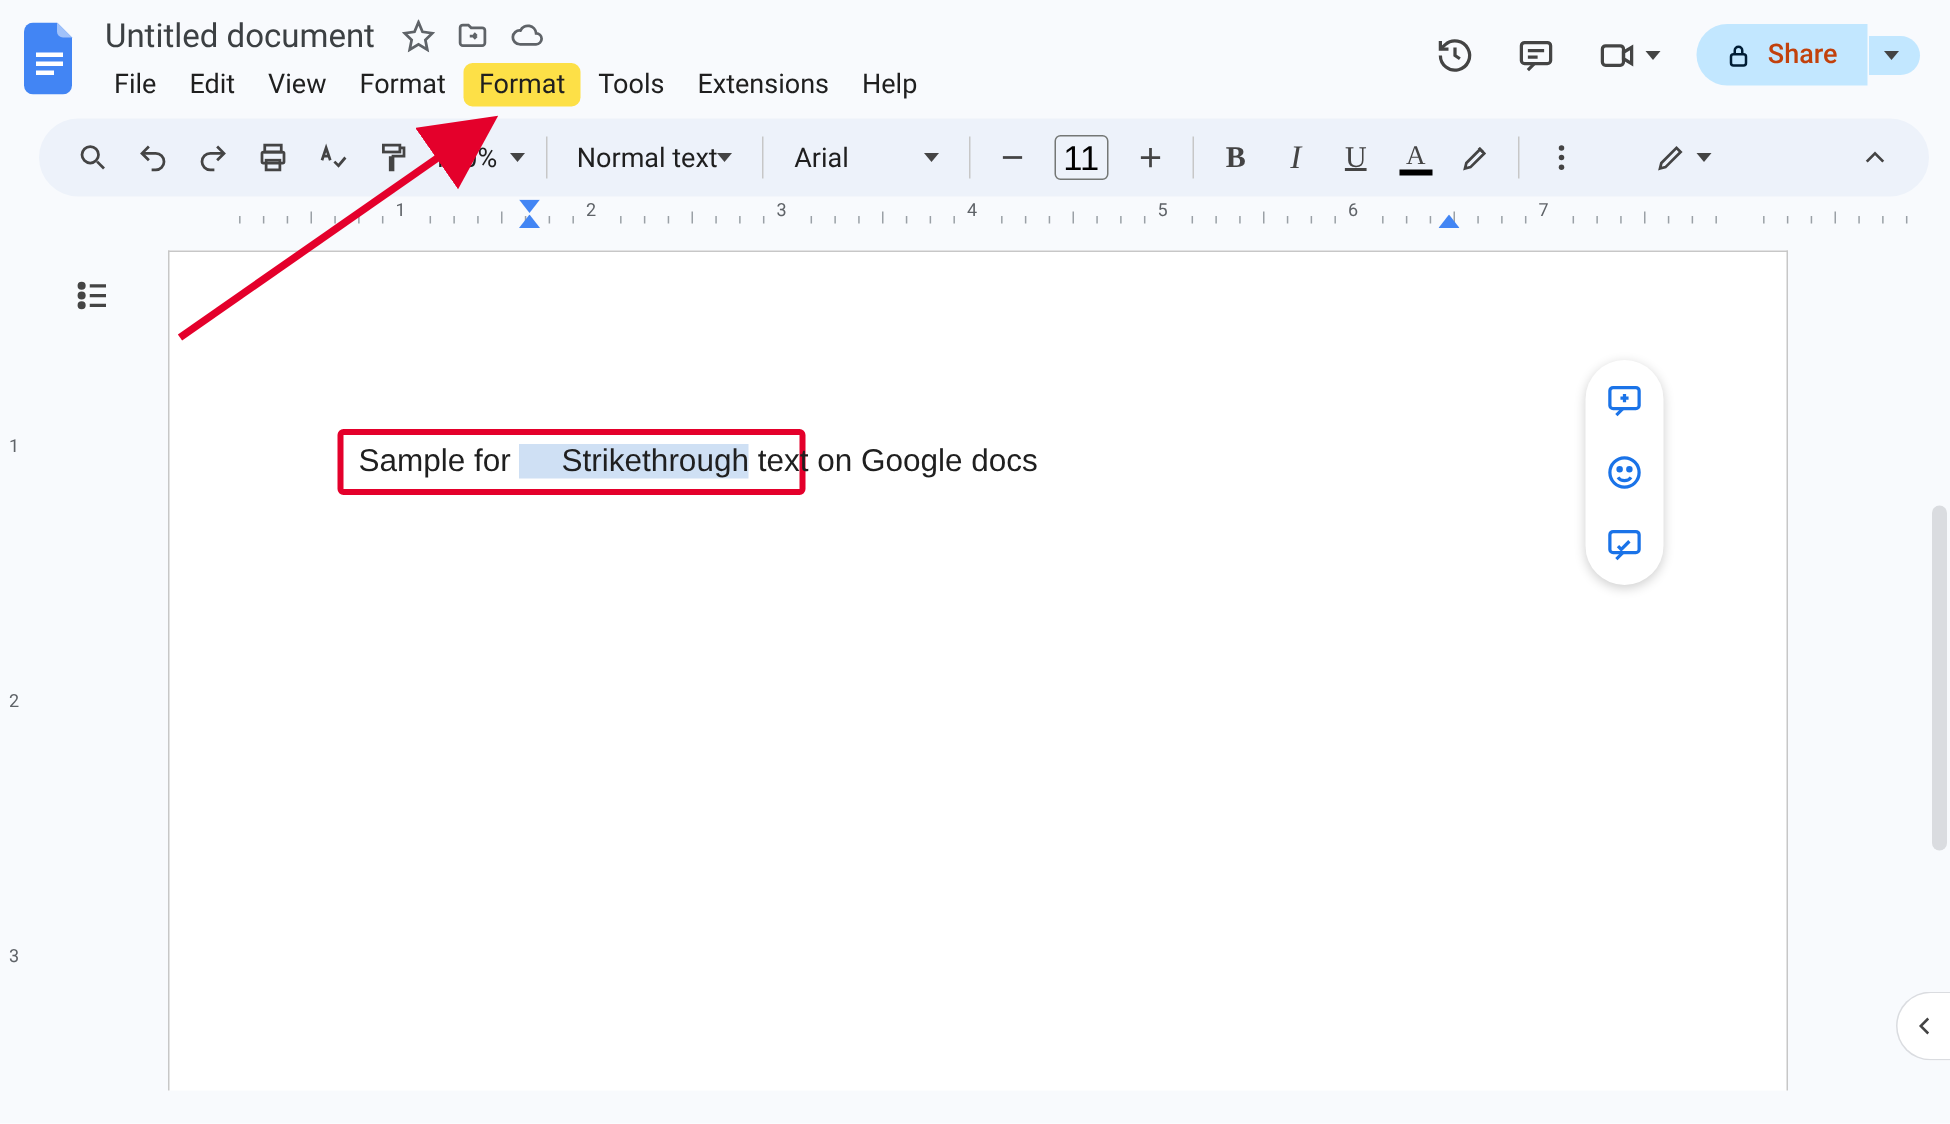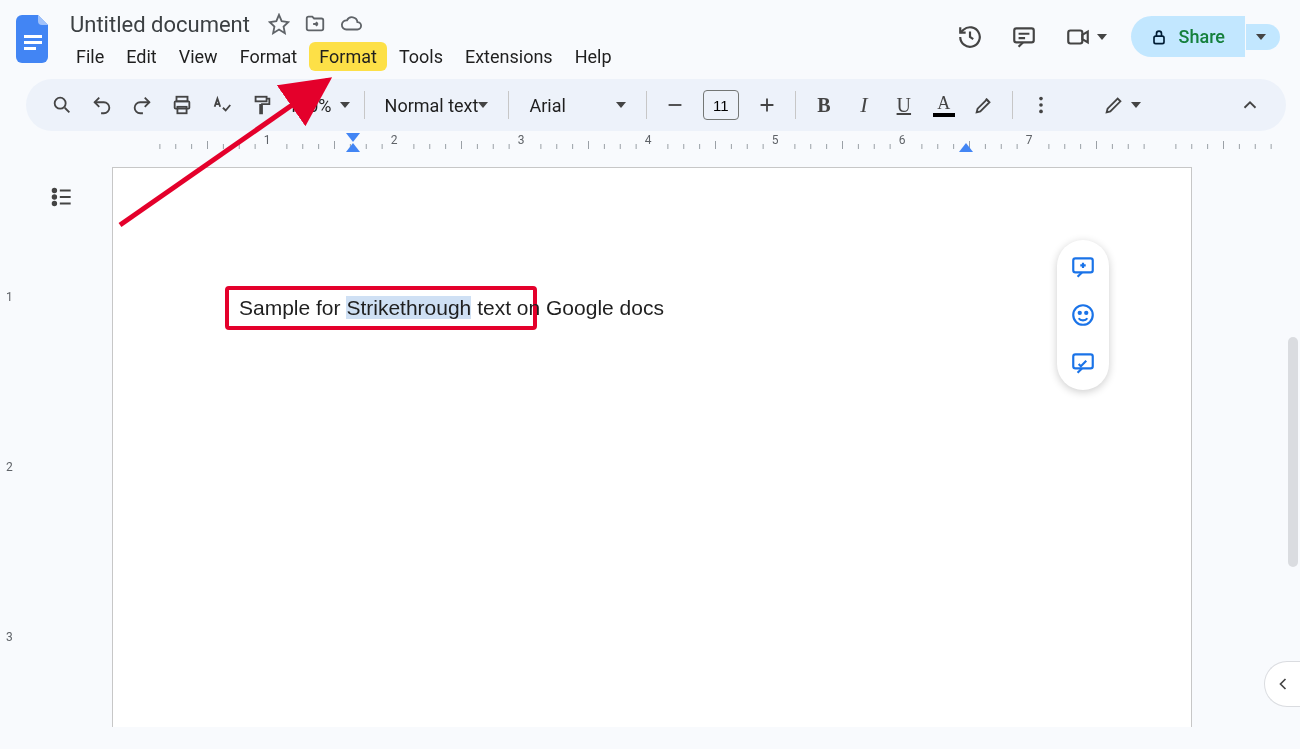--- a/index.html
+++ b/index.html
@@ -47,21 +47,21 @@
   .header-right { display:flex; align-items:center; gap:24px; padding-top:8px; padding-right:6px;}
   .hr-icon { width:30px;height:30px;display:flex;align-items:center;justify-content:center;color:#444;}
   .hr-icon svg{width:26px;height:26px;}
   .video-btn{display:flex;align-items:center;gap:4px;}
   .share-wrap{display:flex;align-items:center;}
   .share-btn{
     display:flex;align-items:center;gap:10px;
     background:#c2e7ff;
     border-radius:40px 0 0 40px;
     padding:10px 20px 10px 18px;
-    font-size:18px;font-weight:500;color:#15803d;
+    font-size:18px;font-weight:500;color:#c2410c;
   }
   .share-caret{
     background:#c2e7ff;border-radius:0 40px 40px 0;
     padding:10px 14px 10px 10px;margin-left:1px;
     display:flex;align-items:center;
   }
   
   .toolbar-wrap{ padding: 8px 14px 0 26px;}
   .toolbar{
     background:#edf2fa;
@@ -78,21 +78,21 @@
   }
   .tb-btn svg{width:22px;height:22px;}
   .tb-sep{width:1px;height:28px;background:#c7c7c7;margin:0 6px;}
   .zoom{display:flex;align-items:center;gap:8px;font-size:18px;color:#1f1f1f;padding:0 4px;}
   .style-dd{display:flex;align-items:center;gap:0;font-size:18px;padding:0 10px;}
   .font-dd{display:flex;align-items:center;gap:50px;font-size:18px;padding:0 10px;}
   .fontsize{display:flex;align-items:center;gap:10px;}
   .fontsize input{
     width:36px;height:30px;text-align:center;
     border:1px solid #747775;border-radius:4px;
-    font-size:15px;background:transparent;
+    font-size:23px;background:transparent;
   }
   .bold{font-weight:700;font-size:20px;font-family:serif;}
   .italic{font-style:italic;font-family:serif;font-size:22px;}
   .underline{text-decoration:underline;font-family:serif;font-size:20px;}
   .textcolor{display:flex;flex-direction:column;align-items:center;line-height:1;}
   .textcolor .bar{width:22px;height:4px;background:#000;margin-top:1px;}
   .collapse-btn{margin-left:auto;}
   .pen-grp{display:flex;align-items:center;gap:6px;margin-left:40px;}
 
   
@@ -136,21 +136,21 @@
     border-bottom:none;
   }
   .doc-text{
     position:absolute;
     left:128px;top:136px;
     font-family: Arial, sans-serif;
     font-size:21px;
     color:#1f1f1f;
     white-space:nowrap;
   }
-  .sel{background:#cfe0f4;}
+  .sel{background:#cfe0f4;padding-left:28px;}
   .red-box{
     position:absolute;
     left:112px;top:118px;
     width:312px;height:44px;
     border:4px solid #e4002b;
     border-radius:4px;
     padding:6px 10px;
     display:flex;align-items:center;
   }
   

